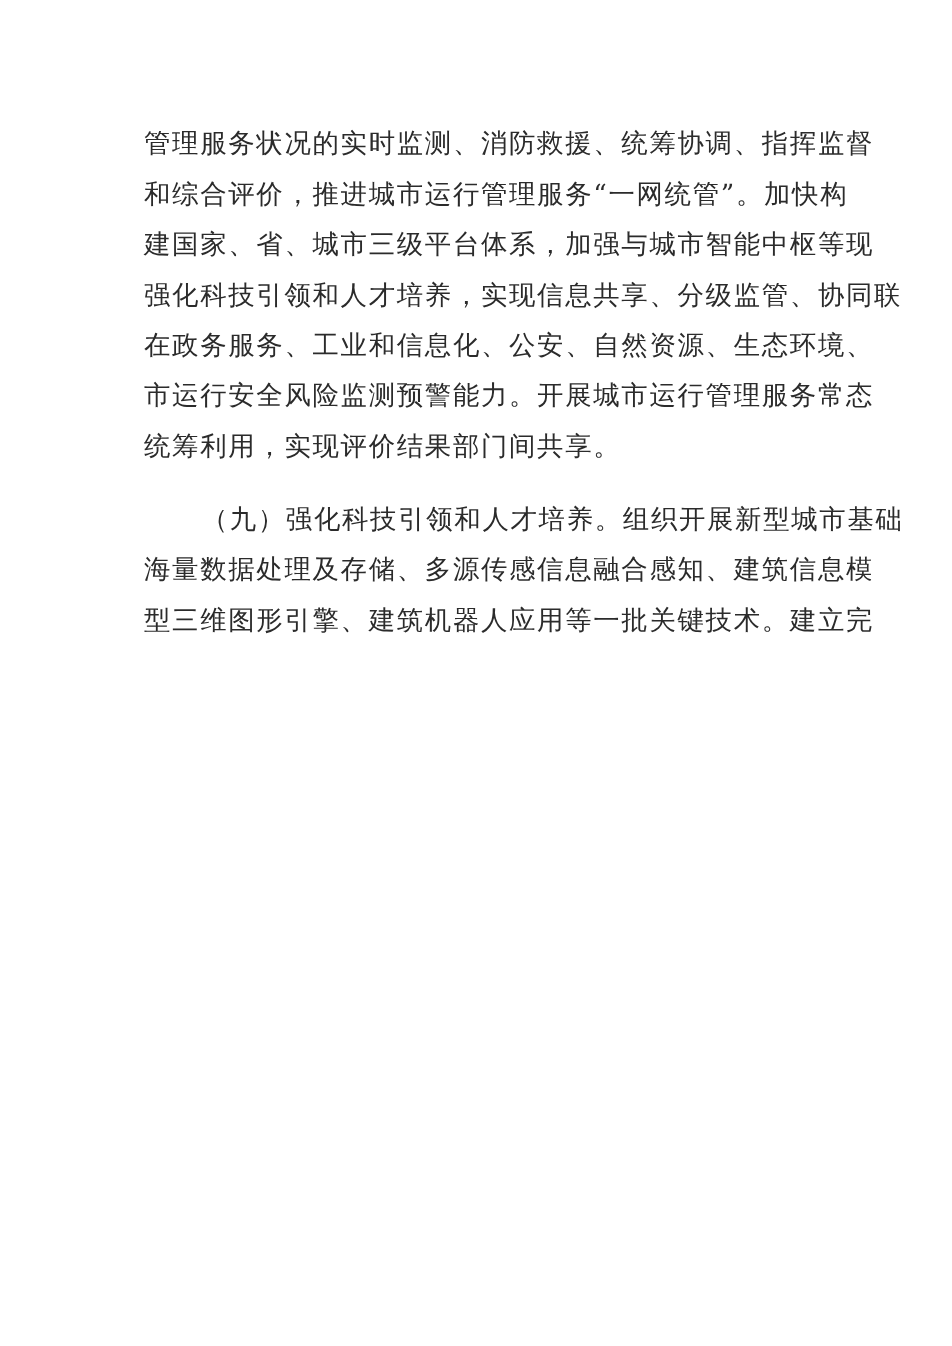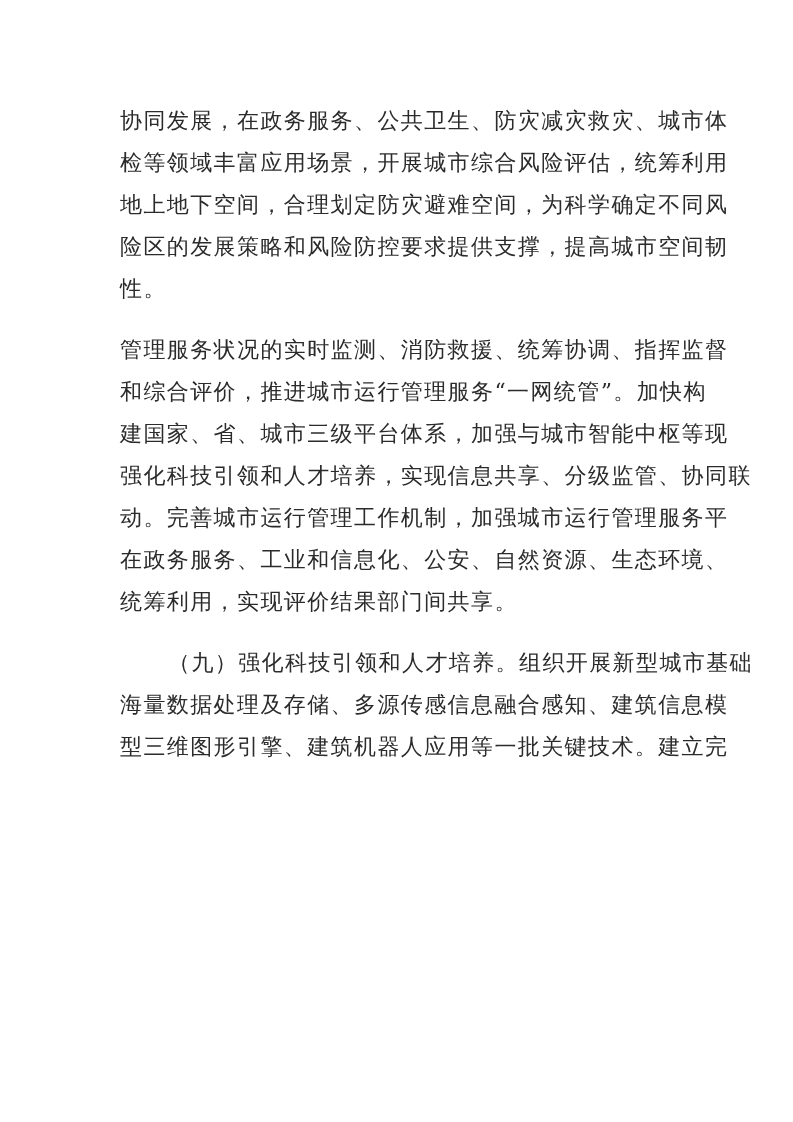--- a/index.html
+++ b/index.html
@@ -41,35 +41,28 @@
       white-space: nowrap;
       height: 42px;
     }
   </style>
 </head>
 <body>
 
 <div class="page">
   <div class="content">
 
-    <p class="para">
-      <span class="line">协同发展，在政务服务、公共卫生、防灾减灾救灾、城市体</span>
-      <span class="line">检等领域丰富应用场景，开展城市综合风险评估，统筹利用</span>
-      <span class="line">地上地下空间，合理划定防灾避难空间，为科学确定不同风</span>
-      <span class="line">险区的发展策略和风险防控要求提供支撑，提高城市空间韧</span>
-      <span class="line">性。</span>
-    </p>
 
     <p class="para">
       <span class="line">管理服务状况的实时监测、消防救援、统筹协调、指挥监督</span>
       <span class="line">和综合评价，推进城市运行管理服务“一网统管”。加快构</span>
       <span class="line">建国家、省、城市三级平台体系，加强与城市智能中枢等现</span>
       <span class="line">强化科技引领和人才培养，实现信息共享、分级监管、协同联</span>
-      <span class="line">动。完善城市运行管理工作机制，加强城市运行管理服务平</span>
       <span class="line">在政务服务、工业和信息化、公安、自然资源、生态环境、</span>
+      <span class="line">市运行安全风险监测预警能力。开展城市运行管理服务常态</span>
       <span class="line">统筹利用，实现评价结果部门间共享。</span>
     </p>
 
     <p class="para">
       <span class="line" style="padding-left:48px">（九）强化科技引领和人才培养。组织开展新型城市基础</span>
       <span class="line">海量数据处理及存储、多源传感信息融合感知、建筑信息模</span>
       <span class="line">型三维图形引擎、建筑机器人应用等一批关键技术。建立完</span>
     </p>
 
   </div>

